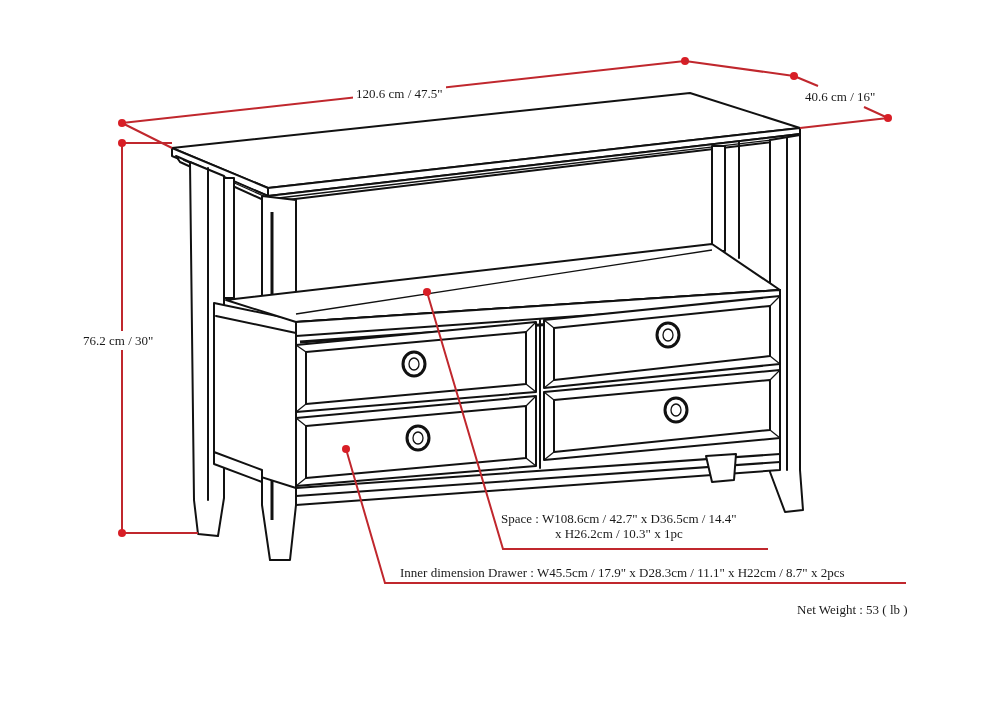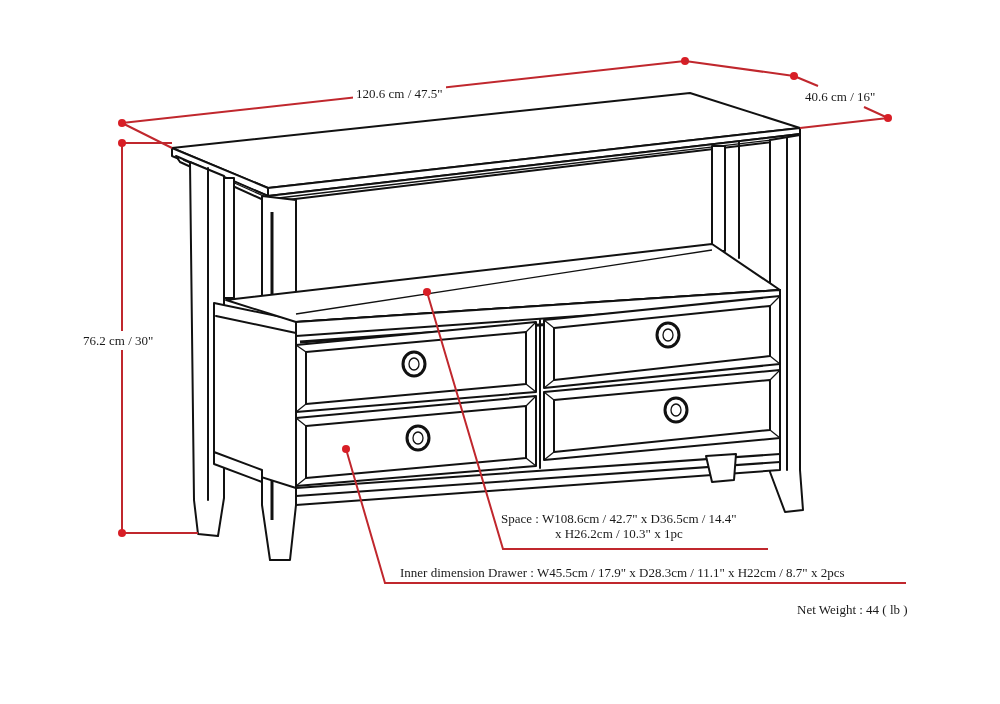--- a/index.html
+++ b/index.html
@@ -160,13 +160,13 @@
 
 <div class="label" style="left:81px; top:331px; padding:2px 2px;">76.2 cm / 30"</div>
 
 <div class="label center" style="left:501px; top:511px; background:transparent;">
   <div>Space : W108.6cm / 42.7" x D36.5cm / 14.4"</div>
   <div>x H26.2cm / 10.3" x 1pc</div>
 </div>
 
 <div class="label" style="left:400px; top:565px; background:transparent;text-align:center;">Inner dimension Drawer : W45.5cm / 17.9" x D28.3cm / 11.1" x H22cm / 8.7" x 2pcs</div>
 
-<div class="label" style="left:797px; top:602px; background:transparent;">Net Weight :  44 ( lb )</div>
+<div class="label" style="left:797px; top:602px; background:transparent;">Net Weight :  53 ( lb )</div>
 
 </body></html>

